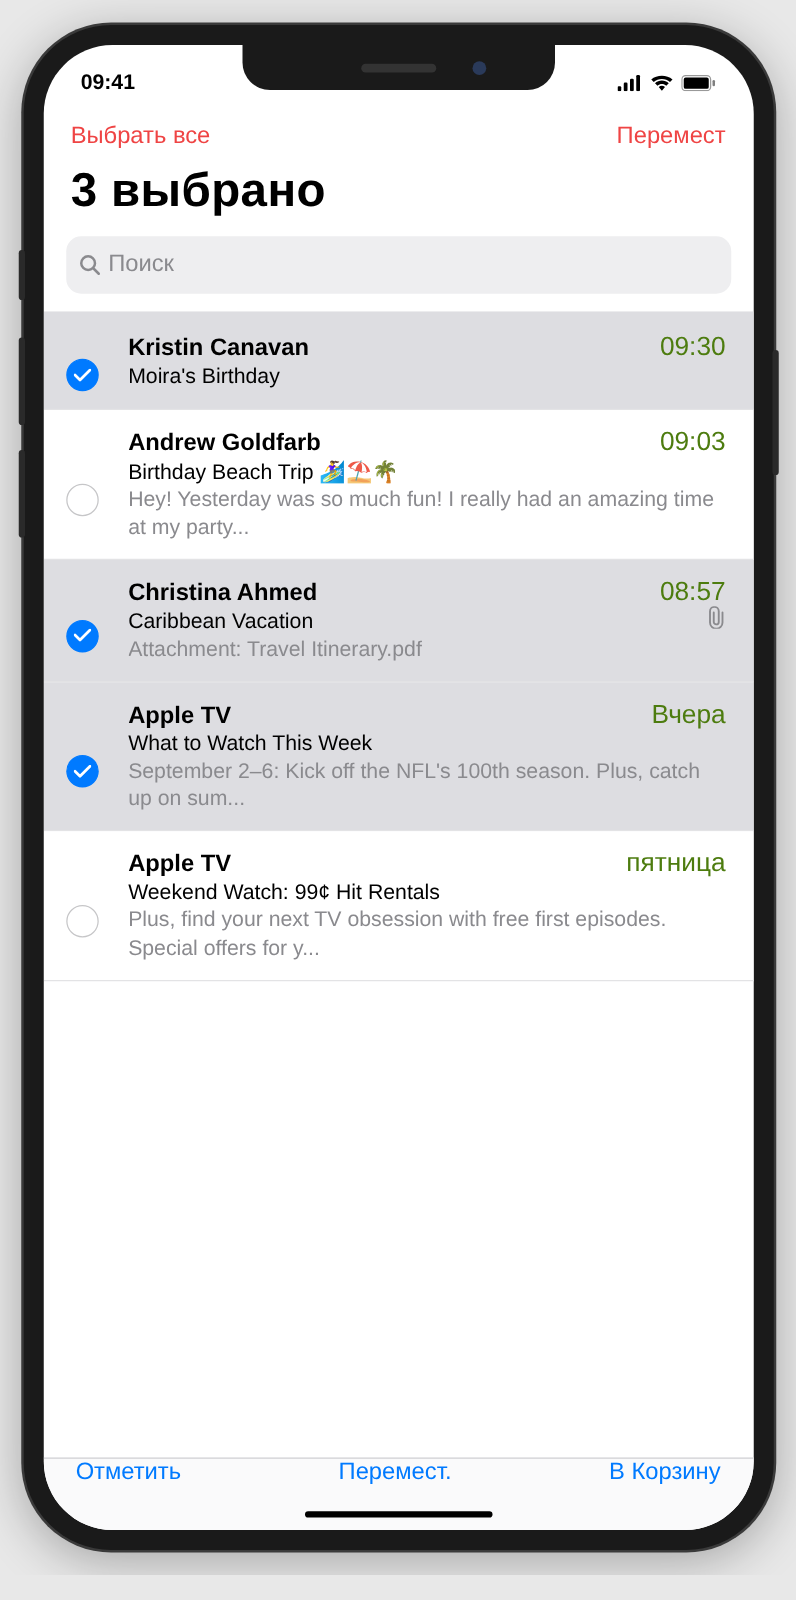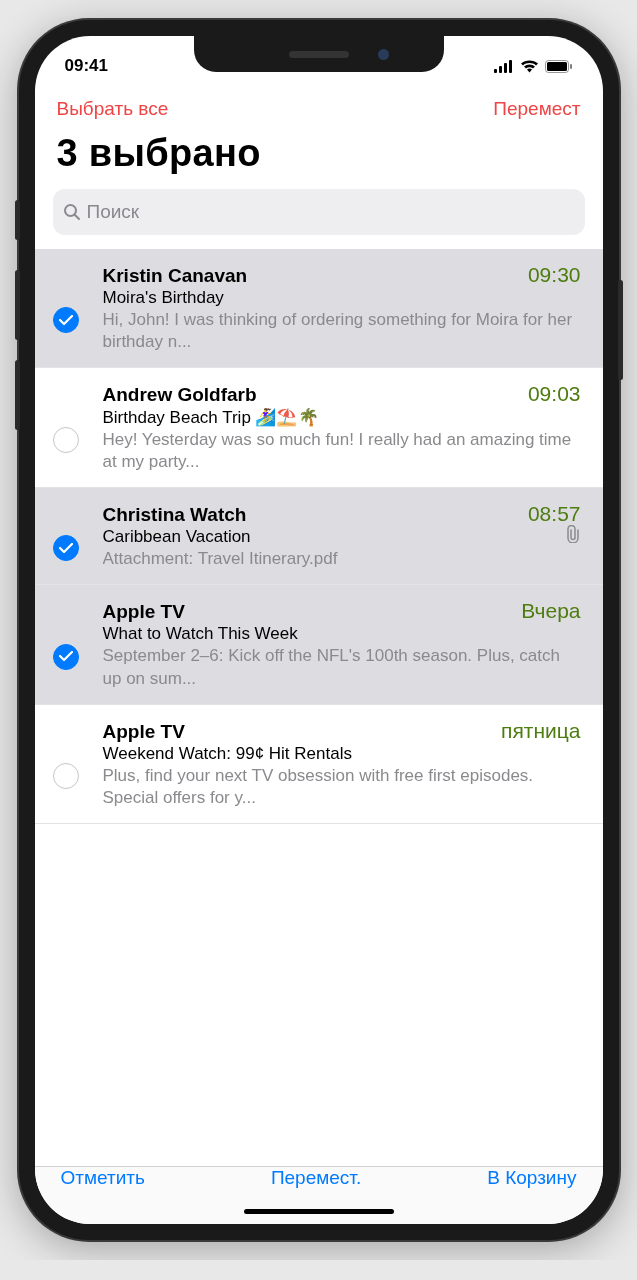--- a/index.html
+++ b/index.html
@@ -271,21 +271,20 @@
                 <path d="M1 5 L5 9 L13 1" fill="none" stroke="#fff" stroke-width="2.2" stroke-linecap="round" stroke-linejoin="round"></path>
               </svg>
             </div>
           </div>
           <div class="content-col">
             <div class="row-top">
               <div class="sender">Kristin Canavan</div>
               <div class="time">09:30</div>
             </div>
             <div class="subject">Moira's Birthday</div>
-            <div class="preview">Hi, John! I was thinking of ordering something for Moira for her birthday n...</div>
           </div>
         </div>
         <div class="mail-row">
           <div class="check-col">
             <div class="circle"></div>
           </div>
           <div class="content-col">
             <div class="row-top">
               <div class="sender">Andrew Goldfarb</div>
               <div class="time">09:03</div>
@@ -297,21 +296,21 @@
         <div class="mail-row selected">
           <div class="check-col">
             <div class="circle checked">
               <svg width="14" height="11" viewBox="0 0 14 11">
                 <path d="M1 5 L5 9 L13 1" fill="none" stroke="#fff" stroke-width="2.2" stroke-linecap="round" stroke-linejoin="round"></path>
               </svg>
             </div>
           </div>
           <div class="content-col">
             <div class="row-top">
-              <div class="sender">Christina Watch</div>
+              <div class="sender">Christina Ahmed</div>
               <div class="time">08:57</div>
             </div>
             <div class="subject">Caribbean Vacation</div>
             <div class="attach-row">
               <span class="attach-icon"><svg width="16" height="18" viewBox="0 0 16 18">
                   <path d="M13 5 L13 13 C13 15.8 10.8 18 8 18 C5.2 18 3 15.8 3 13 L3 4 C3 2 4.5 0.5 6.5 0.5 C8.5 0.5 10 2 10 4 L10 12.5 C10 13.6 9.1 14.5 8 14.5 C6.9 14.5 6 13.6 6 12.5 L6 5" fill="none" stroke="#8a8a8e" stroke-width="1.5" stroke-linecap="round"></path>
                 </svg></span>
             </div>
             <div class="preview">Attachment: Travel Itinerary.pdf</div>
           </div>

